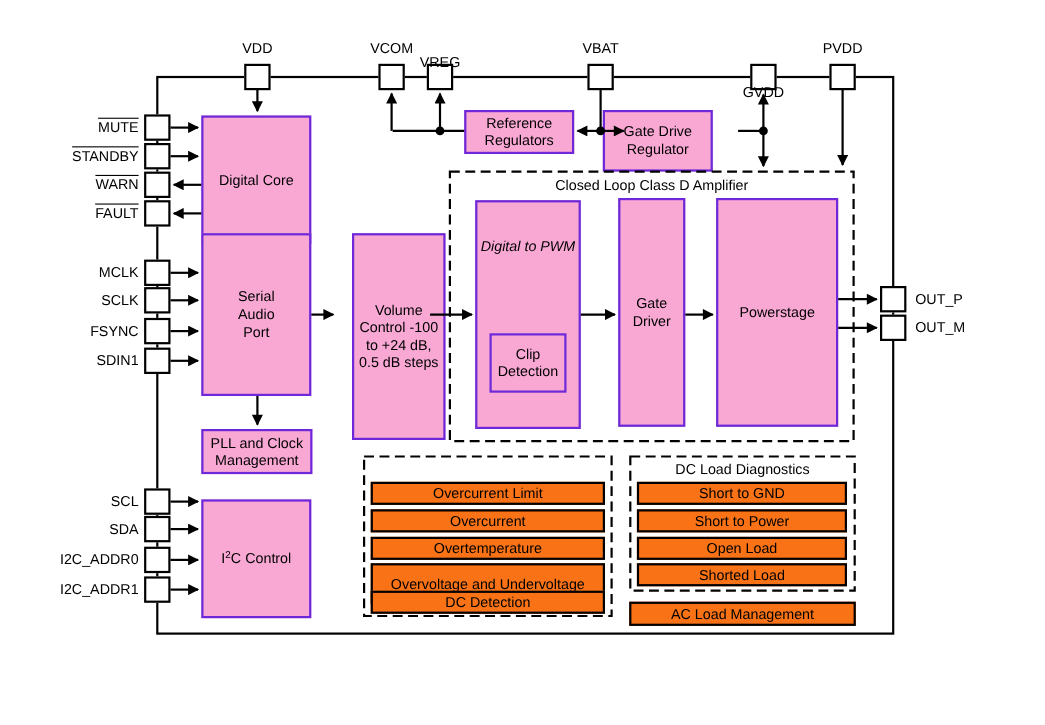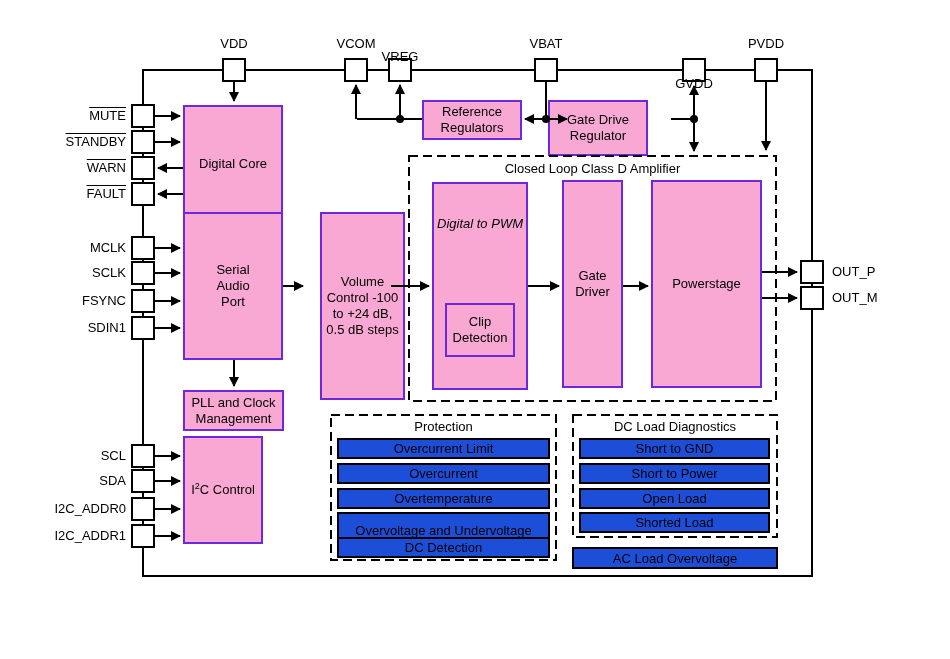--- a/index.html
+++ b/index.html
@@ -3,21 +3,21 @@
 <meta charset="utf-8">
 <style>
   html,body{margin:0;padding:0;background:#ffffff;}
   .canvas{position:relative;width:950px;height:659px;background:#ffffff;color:#000;
           font-family:"Liberation Sans",sans-serif;font-size:13px;overflow:hidden;}
   .chip{position:absolute;border:2px solid #000;box-sizing:border-box;background:#fff;}
   .pin{position:absolute;width:24px;height:24px;border:2px solid #000;background:#fff;box-sizing:border-box;}
   .blk{position:absolute;border:2px solid #6d28d9;background:#f9a8d4;box-sizing:border-box;
        display:flex;align-items:center;justify-content:center;text-align:center;line-height:1.22;}
   .blk.topalign{align-items:flex-start;padding-top:32px;}
-  .item{position:absolute;border:2px solid #000;background:#1d4ed8;box-sizing:border-box;
+  .item{position:absolute;border:2px solid #000;background:#f97316;box-sizing:border-box;
         display:flex;align-items:center;justify-content:center;text-align:center;}
   .lbl{position:absolute;line-height:16px;white-space:nowrap;}
   .lbl.c{text-align:center;}
   .lbl.r{text-align:right;}
   .ovl{text-decoration:overline;}
   .w48{display:inline-block;width:48px;}
   .w42{display:inline-block;width:42px;}
   .sup{font-size:9px;position:relative;top:-5px;}
   svg.overlay{position:absolute;left:0;top:0;pointer-events:none;}
   svg .wire{stroke:#000;stroke-width:2;fill:none;}
@@ -42,53 +42,52 @@
   </div>
   <div class="blk" style="left:183px;top:212px;width:100px;height:148px;">
     <span class="w48">Serial Audio Port</span>
   </div>
   <div class="blk" style="left:320px;top:212px;width:85px;height:188px;padding:0 2px;">
     <span>Volume Control -100 to +24 dB, 0.5 dB steps</span>
   </div>
   <div class="blk" style="left:183px;top:390px;width:101px;height:41px;">
     <span>PLL and Clock Management</span>
   </div>
-  <div class="blk" style="left:183px;top:436px;width:80px;height:108px;">
+  <div class="blk" style="left:183px;top:454px;width:100px;height:108px;">
     <span><span>I</span><span class="sup">2</span><span>C Control</span></span>
   </div>
 
   <div class="blk topalign" style="left:432px;top:182px;width:96px;height:208px;font-style:italic;">
     <span>Digital to PWM</span>
   </div>
   <div class="blk" style="left:445px;top:303px;width:70px;height:54px;">
     <span>Clip Detection</span>
   </div>
   <div class="blk" style="left:562px;top:180px;width:61px;height:208px;">
     <span class="w42">Gate Driver</span>
   </div>
   <div class="blk" style="left:651px;top:180px;width:111px;height:208px;">
     <span>Powerstage</span>
   </div>
 
   <div class="lbl c" style="left:408px;top:161px;width:369px;">Closed Loop Class D Amplifier</div>
-  <div class="lbl c" style="left:330px;top:419px;width:227px;">Protection</div>
   <div class="lbl c" style="left:572px;top:419px;width:206px;">DC Load Diagnostics</div>
 
   <div class="item" style="left:337px;top:438px;width:213px;height:21px;">Overcurrent Limit</div>
   <div class="item" style="left:337px;top:463px;width:213px;height:21px;">Overcurrent</div>
   <div class="item" style="left:337px;top:488px;width:213px;height:21px;">Overtemperature</div>
   <div class="item" style="left:337px;top:512px;width:213px;height:37px;">Overvoltage and Undervoltage</div>
   <div class="item" style="left:337px;top:537px;width:213px;height:21px;">DC Detection</div>
 
   <div class="item" style="left:579px;top:438px;width:191px;height:21px;">Short to GND</div>
   <div class="item" style="left:579px;top:463px;width:191px;height:21px;">Short to Power</div>
   <div class="item" style="left:579px;top:488px;width:191px;height:21px;">Open Load</div>
   <div class="item" style="left:579px;top:512px;width:191px;height:21px;">Shorted Load</div>
 
-  <div class="item" style="left:572px;top:547px;width:206px;height:22px;">AC Load Overvoltage</div>
+  <div class="item" style="left:572px;top:547px;width:206px;height:22px;">AC Load Management</div>
 
   <div class="pin" style="left:222px;top:58px;"></div>
   <div class="pin" style="left:344px;top:58px;"></div>
   <div class="pin" style="left:388px;top:58px;"></div>
   <div class="pin" style="left:534px;top:58px;"></div>
   <div class="pin" style="left:682px;top:58px;"></div>
   <div class="pin" style="left:754px;top:58px;"></div>
 
   <div class="lbl c" style="left:194px;top:36px;width:80px;">VDD</div>
   <div class="lbl c" style="left:316px;top:36px;width:80px;">VCOM</div>

